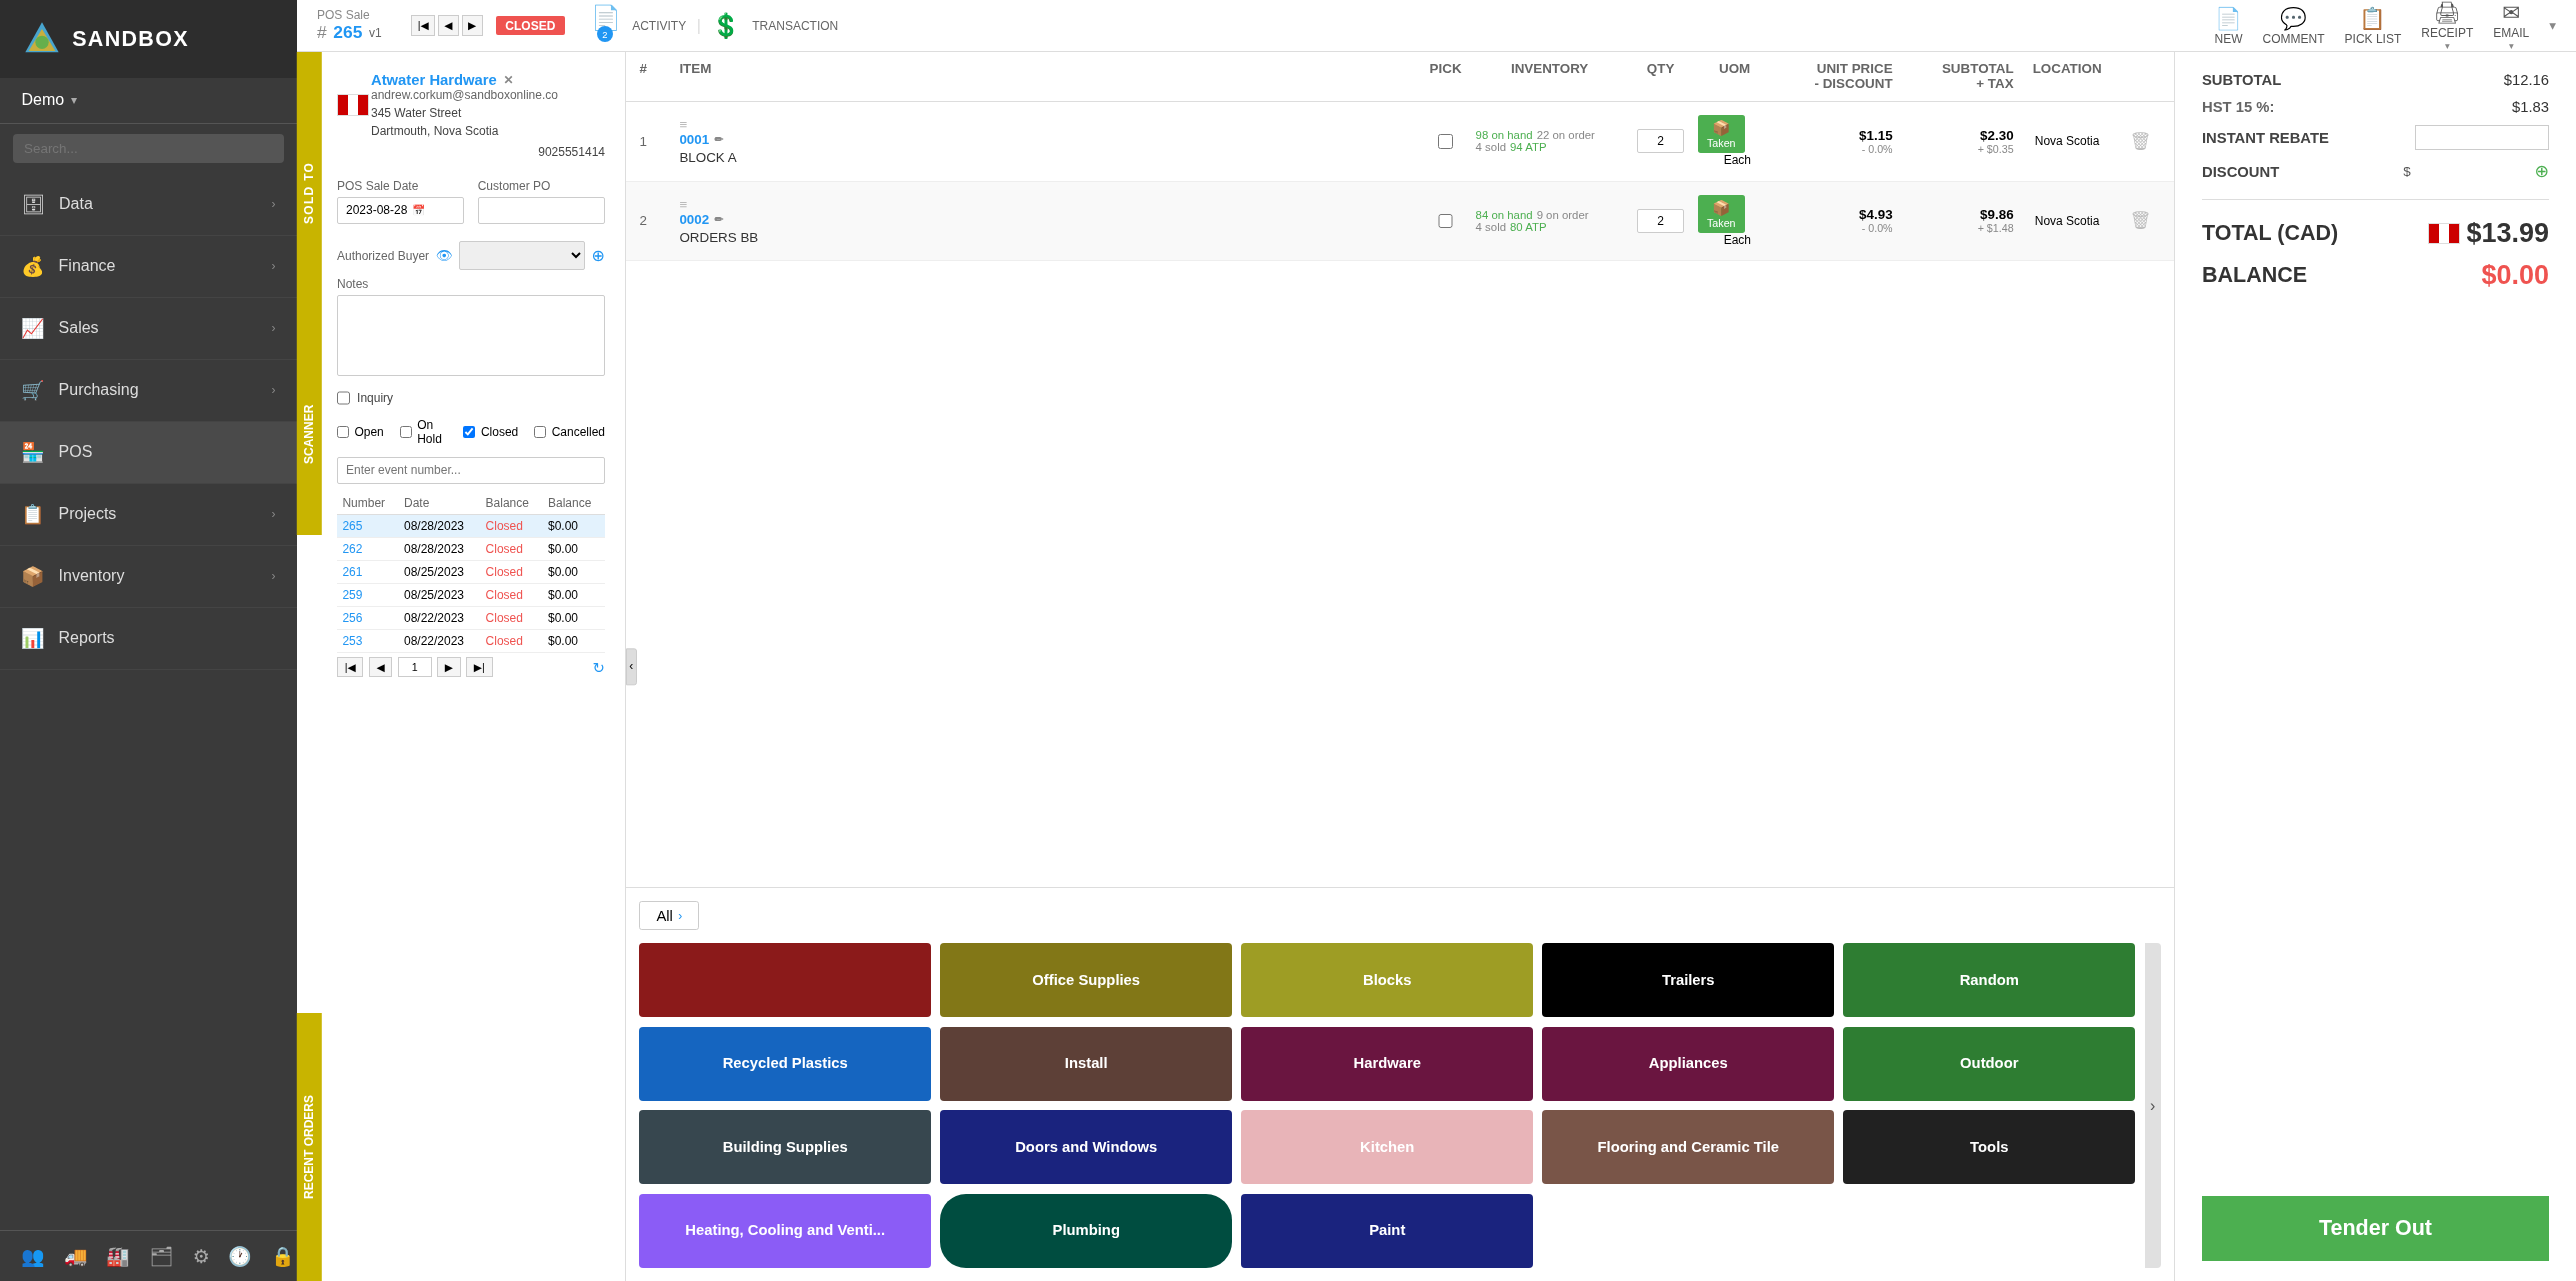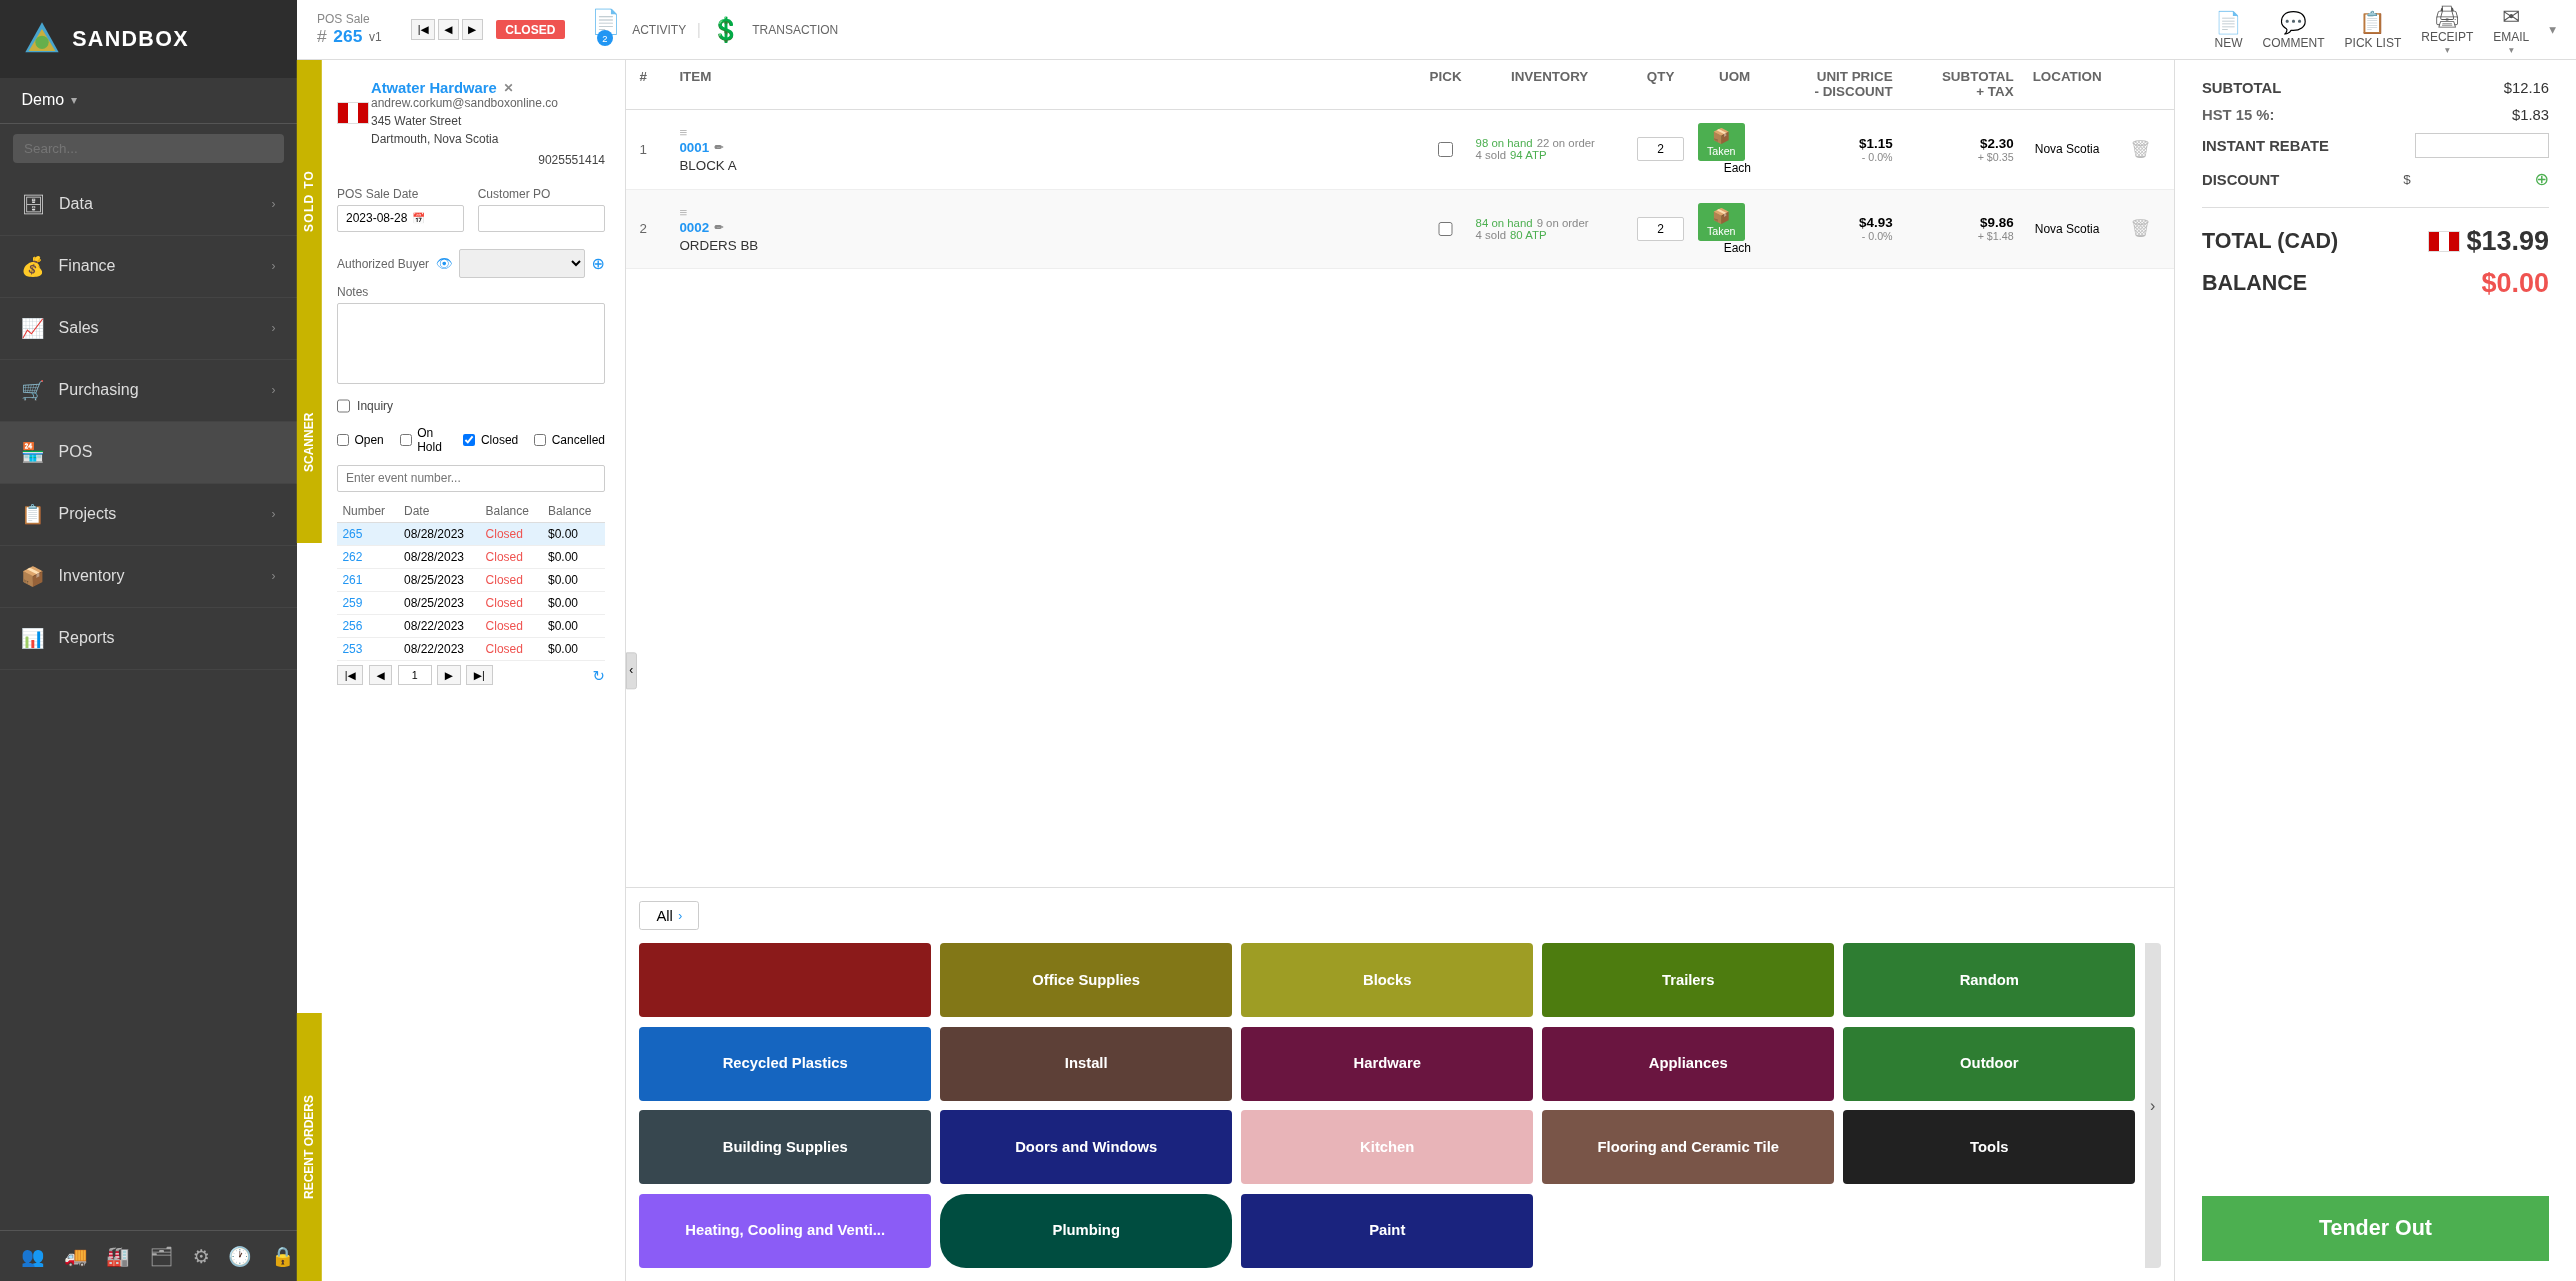--- a/index.html
+++ b/index.html
@@ -22,21 +22,21 @@
     .sidebar-nav-item .nav-label { flex: 1; }
     .sidebar-nav-item .chevron { font-size: 12px; color: #888; }
     .nav-item-inner { display: flex; align-items: center; }
     .sidebar-bottom { display: flex; padding: 13.4px 21.5px; gap: 19px; border-top: 0.7px solid #555; }
     .sidebar-bottom-icon { color: #aaa; font-size: 19px; cursor: pointer; }
 
     
     .main-content { flex: 1; display: flex; flex-direction: column; background: #fff; }
 
     
-    .top-bar { display: flex; align-items: center; height: 60px; border-bottom: 0.7px solid #ddd; padding: 0 20px; gap: 13.4px; background: #fff; }
+    .top-bar { display: flex; align-items: center; height: 52px; border-bottom: 0.7px solid #ddd; padding: 0 20px; gap: 13.4px; background: #fff; }
     .pos-sale-info { display: flex; flex-direction: column; font-size: 13.4px; color: #666; min-width: 81px; }
     .pos-sale-number { display: flex; align-items: center; gap: 6.7px; }
     .pos-sale-num { font-size: 17.4px; color: #2196f3; font-weight: bold; }
     .pos-sale-v { font-size: 12px; color: #666; }
     .nav-arrows { display: flex; gap: 2.7px; align-items: center; }
     .nav-arrow-btn { border: 0.7px solid #ccc; background: #f5f5f5; padding: 2.7px 5.4px; cursor: pointer; font-size: 10.7px; }
     .status-badge { background: #ef5350; color: #fff; padding: 2.7px 9.4px; font-size: 12px; font-weight: bold; border-radius: 2px; }
     .top-bar-actions { display: flex; gap: 20px; margin-left: auto; align-items: center; }
     .top-action { display: flex; flex-direction: column; align-items: center; cursor: pointer; color: #555; font-size: 12px; }
     .top-action-badge { background: #2196f3; color: #fff; border-radius: 50%; width: 16px; height: 16px; font-size: 9.4px; display: flex; align-items: center; justify-content: center; position: relative; top: -5.4px; right: -5.4px; }
@@ -577,21 +577,21 @@
               <button class="all-btn">
                 <span>All</span>
                 <span class="all-chevron">›</span>
               </button>
             </div>
             <div style="display:flex; gap:9.4px;">
               <div class="category-grid" id="category-grid" style="flex:1;">
               <button class="cat-btn" style="background-color: rgb(139, 26, 26);"></button>
                   <button class="cat-btn" style="background-color: rgb(130, 119, 23);">Office Supplies</button>
                   <button class="cat-btn" style="background-color: rgb(158, 157, 36);">Blocks</button>
-                  <button class="cat-btn" style="background-color: #4d7c0f;">Trailers</button>
+                  <button class="cat-btn" style="background-color: #000000;">Trailers</button>
                   <button class="cat-btn" style="background-color: rgb(46, 125, 50);">Random</button>
                   <button class="cat-btn" style="background-color: rgb(21, 101, 192);">Recycled Plastics</button>
                   <button class="cat-btn" style="background-color: rgb(93, 64, 55);">Install</button>
                   <button class="cat-btn" style="background-color: rgb(106, 21, 64);">Hardware</button>
                   <button class="cat-btn" style="background-color: rgb(106, 21, 64);">Appliances</button>
                   <button class="cat-btn" style="background-color: rgb(46, 125, 50);">Outdoor</button>
                   <button class="cat-btn" style="background-color: rgb(55, 71, 79);">Building Supplies</button>
                   <button class="cat-btn" style="background-color: rgb(26, 35, 126);">Doors and Windows</button>
                   <button class="cat-btn" style="background-color: rgb(232, 180, 184);">Kitchen</button>
                   <button class="cat-btn" style="background-color: rgb(121, 85, 72);">Flooring and Ceramic Tile</button>

